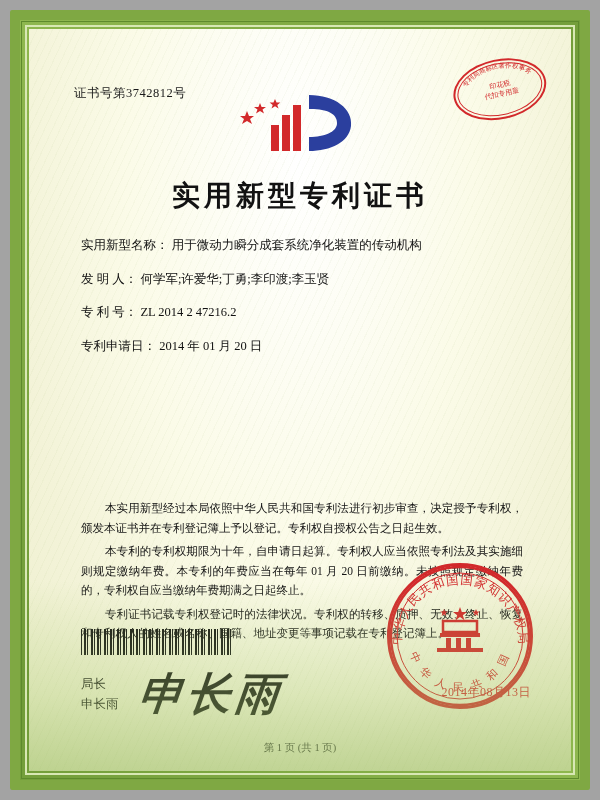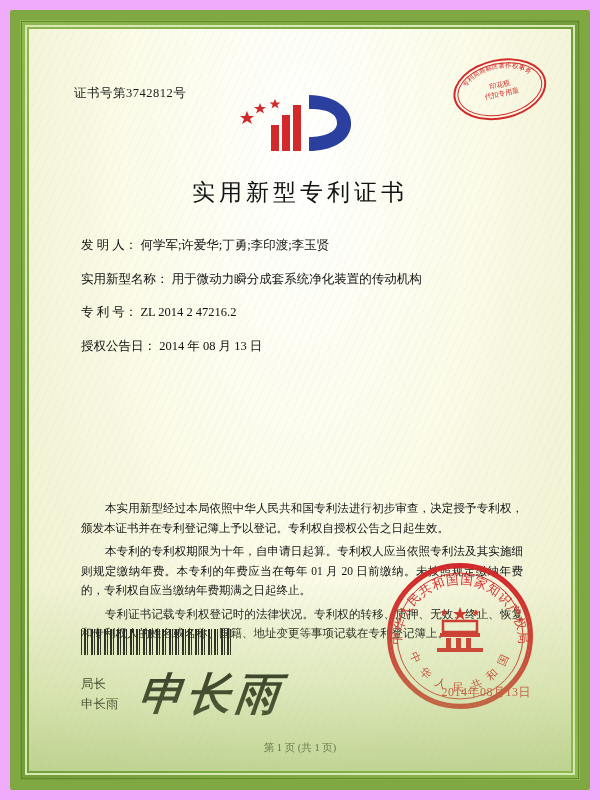--- a/index.html
+++ b/index.html
@@ -12,21 +12,21 @@
     height: 800px;
     font-family: "Liberation Serif", serif;
     overflow: hidden;
   }
 
   
   .certificate {
     position: relative;
     width: 600px;
     height: 800px;
-    background: #f0abfc;
+    background: #a3a3a3;
     box-sizing: border-box;
   }
 
   
   .frame-outer {
     position: absolute;
     left: 10px;
     top: 10px;
     right: 10px;
     bottom: 10px;
@@ -151,22 +151,22 @@
     width: 130px;
     height: 70px;
   }
 
   
   .main-title {
     position: absolute;
     left: 0; right: 0;
     top: 148px;
     text-align: center;
-    font-size: 23px;
-    font-weight: normal;
+    font-size: 28px;
+    font-weight: bold;
     letter-spacing: 4px;
     color: #121212;
     font-family: "Liberation Serif", serif;
   }
 
   
   .fields {
     position: absolute;
     left: 52px;
     right: 45px;
@@ -320,34 +320,34 @@
         <polygon points="12,22 14,27 19,27 15,30 17,35 12,32 7,35 9,30 5,27 10,27"></polygon>
         <polygon points="25,14 26.6,18 31,18 27.5,20.5 29,24.5 25,22 21,24.5 22.5,20.5 19,18 23.4,18"></polygon>
         <polygon points="40,10 41.5,13.6 45.4,13.6 42.3,15.9 43.5,19.6 40,17.3 36.5,19.6 37.7,15.9 34.6,13.6 38.5,13.6"></polygon>
       </g>
     </svg>
 
     <div class="main-title">实用新型专利证书</div>
 
     <div class="fields">
       <div class="field-row">
+        <span class="field-label">实用新型名称：</span>
+        <span class="field-value">用于微动力瞬分成套系统净化装置的传动机构</span>
+      </div>
+      <div class="field-row">
         <span class="field-label">发  明  人：</span>
         <span class="field-value">何学军;许爱华;丁勇;李印渡;李玉贤</span>
-      </div>
-      <div class="field-row">
-        <span class="field-label">实用新型名称：</span>
-        <span class="field-value">用于微动力瞬分成套系统净化装置的传动机构</span>
       </div>
       <div class="field-row">
         <span class="field-label">专  利  号：</span>
         <span class="field-value">ZL 2014 2 47216.2</span>
       </div>
       <div class="field-row">
-        <span class="field-label">授权公告日：</span>
-        <span class="field-value">2014 年 08 月 13 日</span>
+        <span class="field-label">专利申请日：</span>
+        <span class="field-value">2014 年 01 月 20 日</span>
       </div>
     </div>
 
     <div class="body-text">
       <p>本实用新型经过本局依照中华人民共和国专利法进行初步审查，决定授予专利权，颁发本证书并在专利登记簿上予以登记。专利权自授权公告之日起生效。</p>
       <p>本专利的专利权期限为十年，自申请日起算。专利权人应当依照专利法及其实施细则规定缴纳年费。本专利的年费应当在每年 01 月 20 日前缴纳。未按照规定缴纳年费的，专利权自应当缴纳年费期满之日起终止。</p>
       <p>专利证书记载专利权登记时的法律状况。专利权的转移、质押、无效、终止、恢复和专利权人的姓名或名称、国籍、地址变更等事项记载在专利登记簿上。</p>
     </div>
 
     <div class="barcode"></div>

